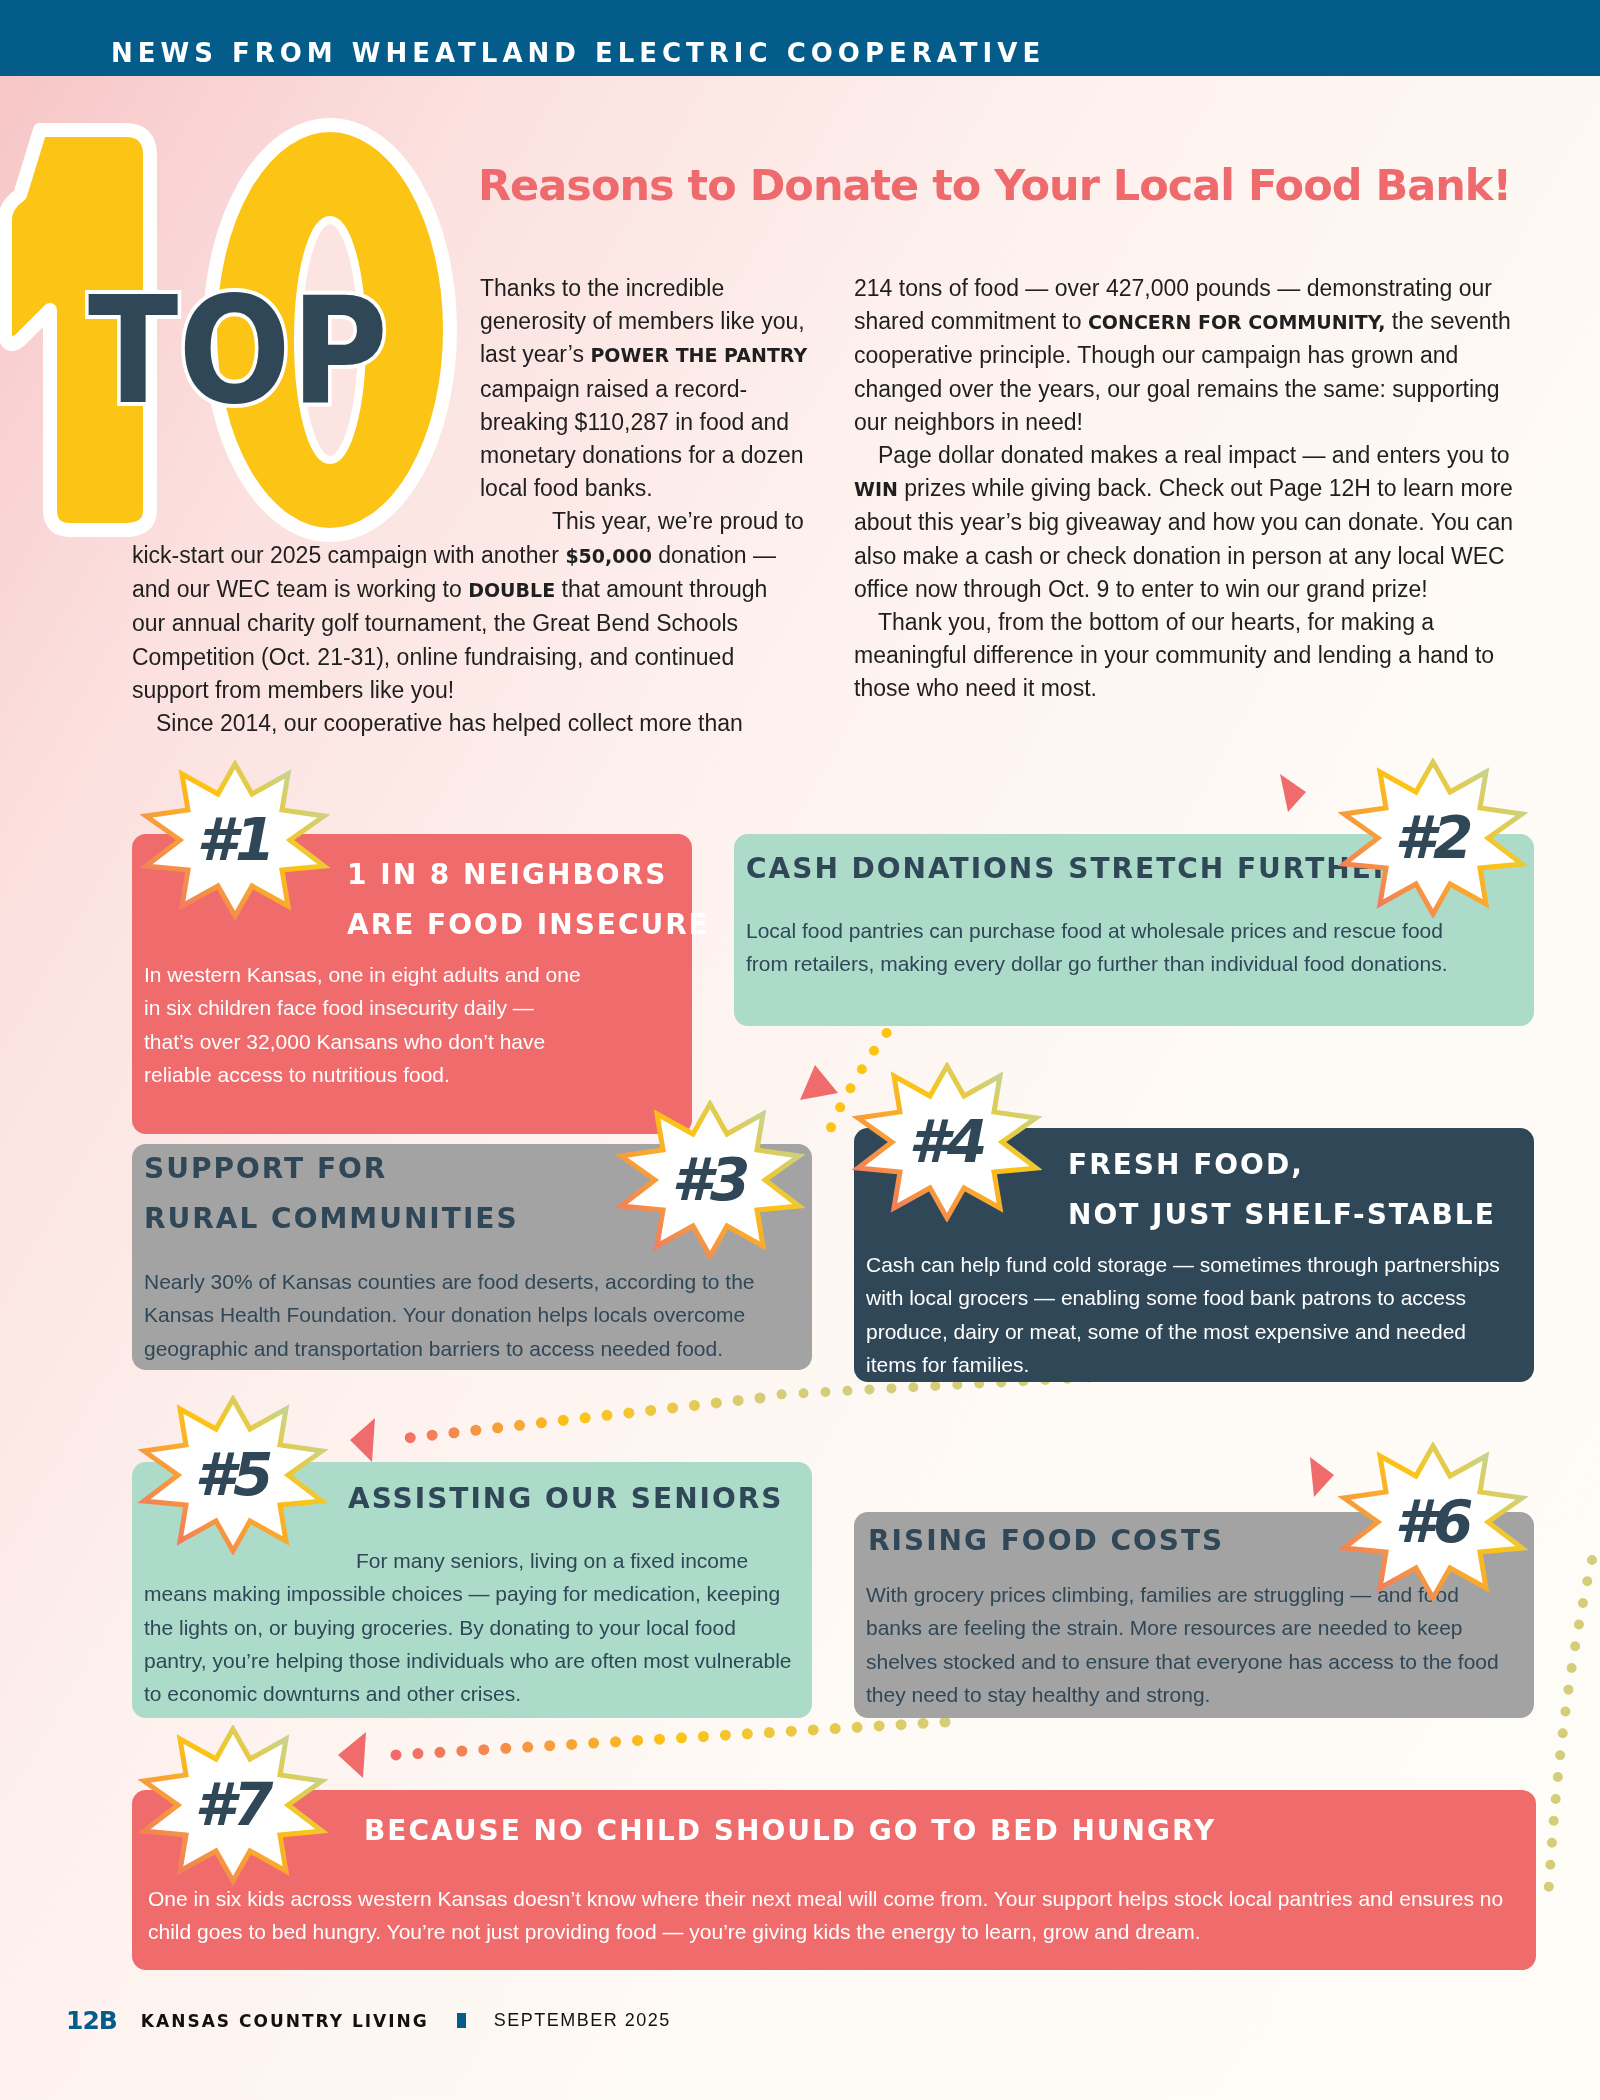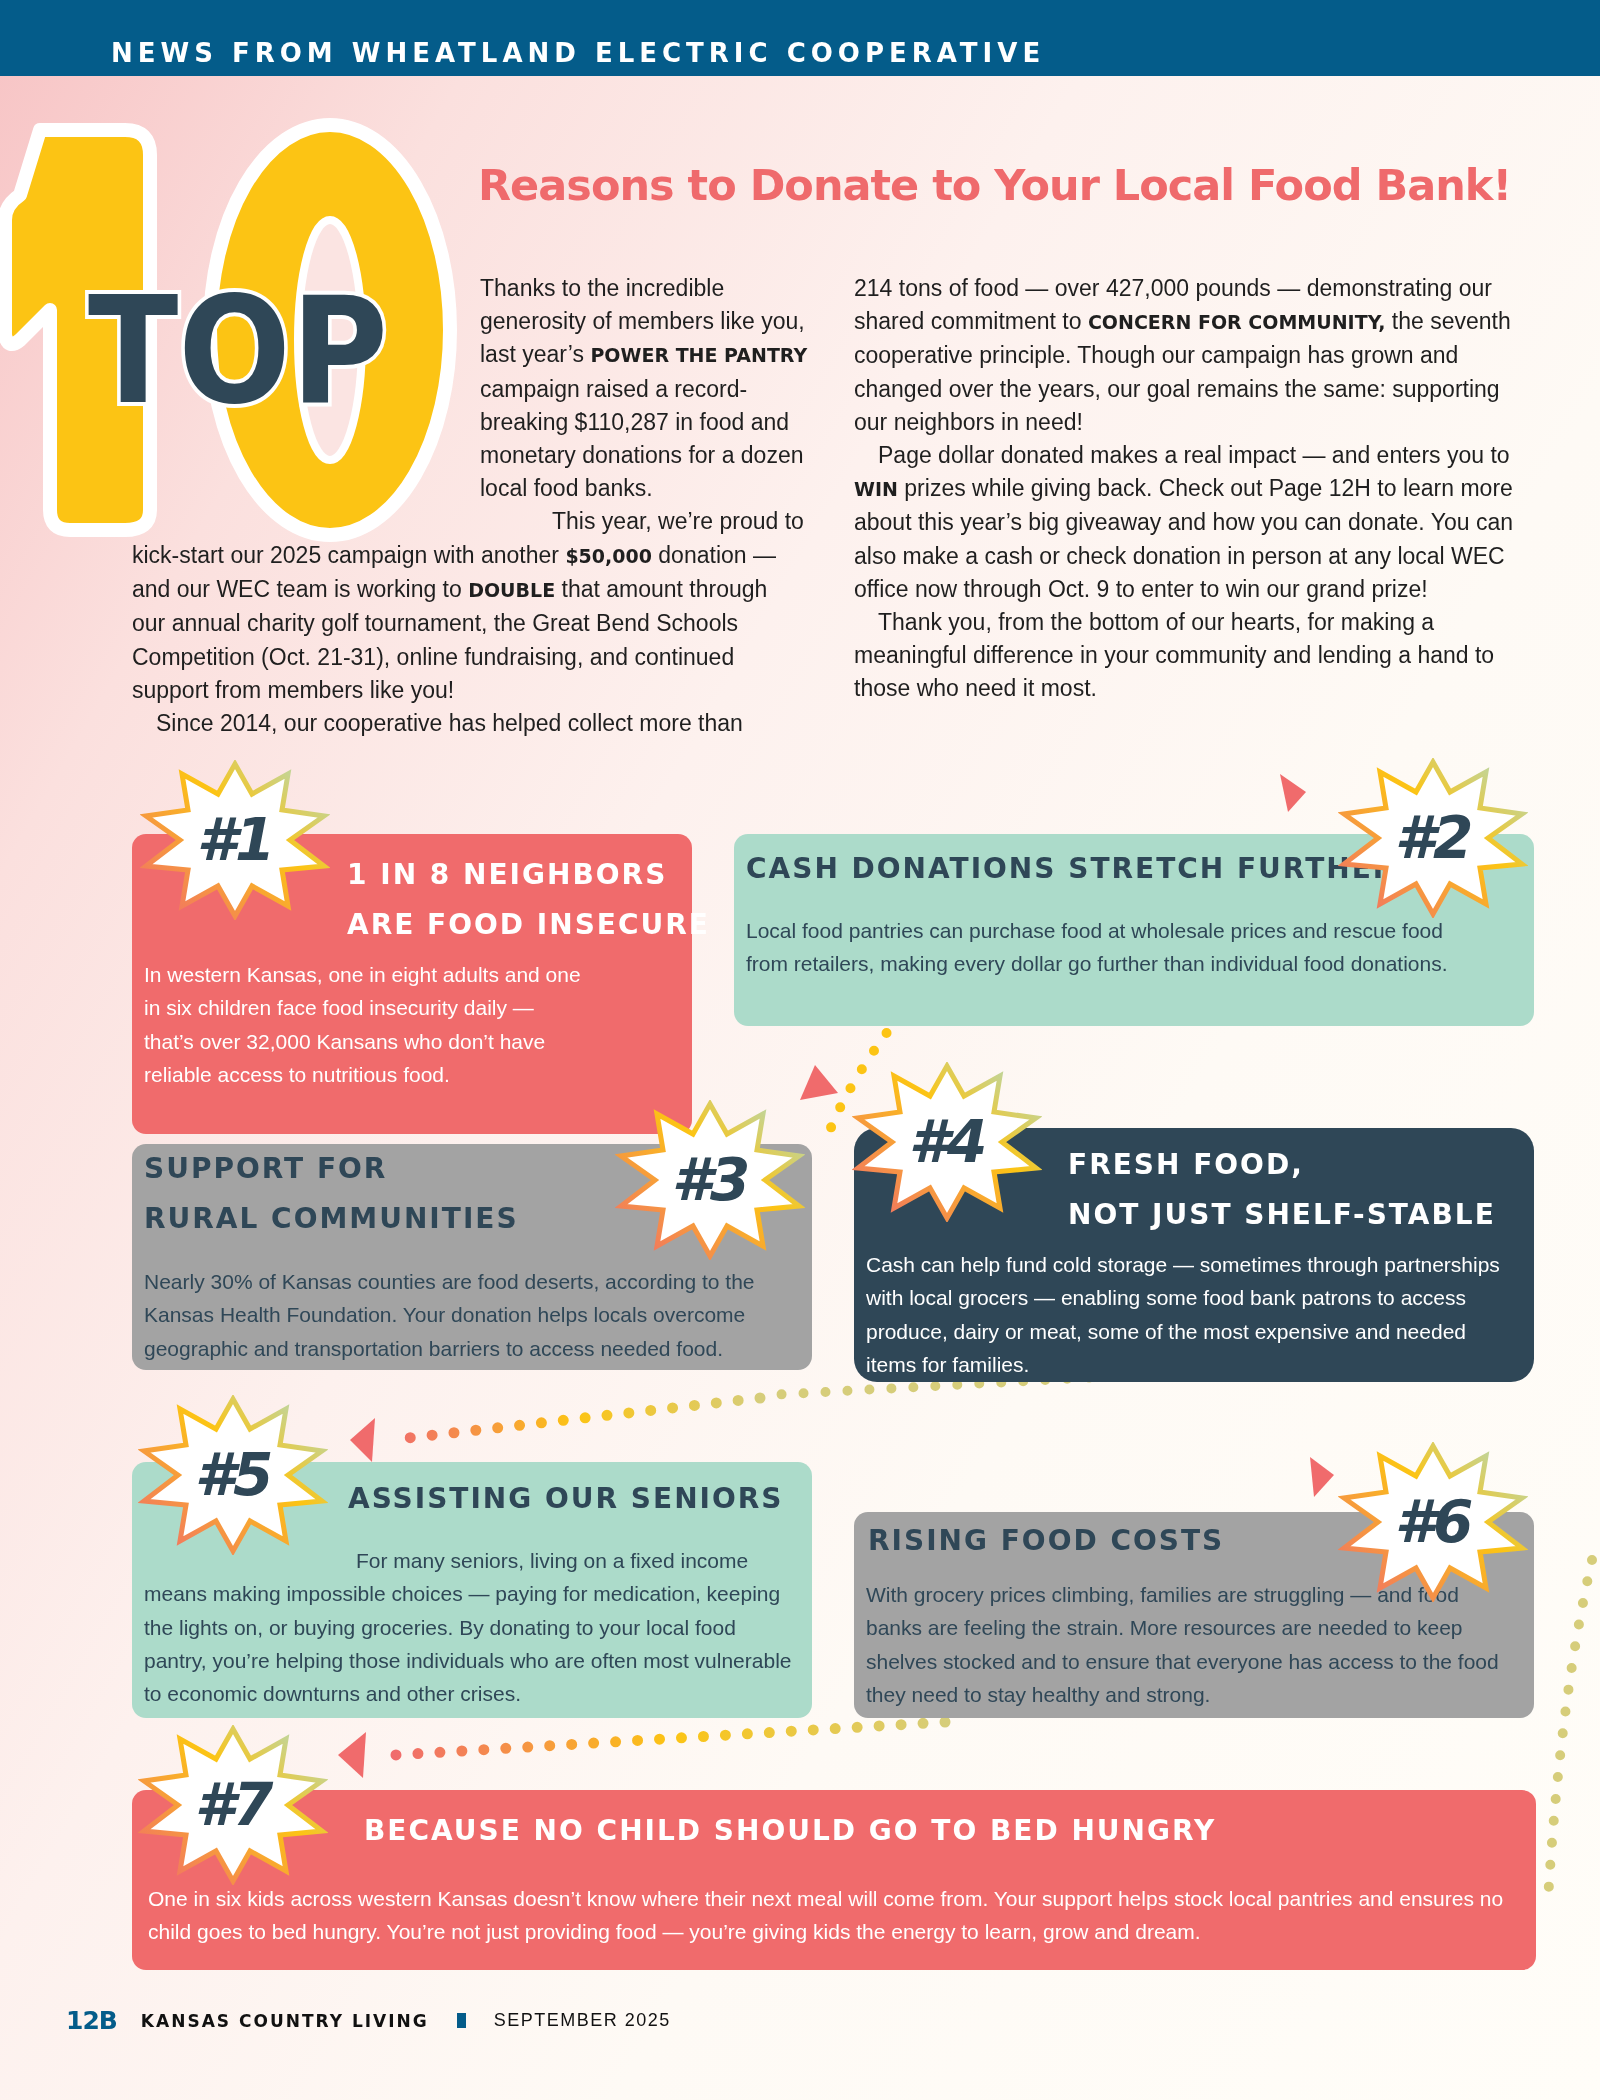--- a/index.html
+++ b/index.html
@@ -149,21 +149,21 @@
 </section>
 
 <section class="card gold" style="left:132px;top:1144px;width:680px;height:226px;">
   <div class="card-title t-navy" style="left:12px;top:0px;">
     <div>SUPPORT FOR</div>
       <div>RURAL COMMUNITIES</div>
   </div>
   <p class="card-body t-navy" style="left:12px;top:121px;width:630px;">Nearly 30% of Kansas counties are food deserts, according to the Kansas Health Foundation. Your donation helps locals overcome geographic and transportation barriers to access needed food.</p>
 </section>
 
-<section class="card navy" style="left:854px;top:1128px;width:680px;height:254px;border-radius:23px;">
+<section class="card navy" style="left:854px;top:1128px;width:680px;height:254px;">
   <div class="card-title t-white" style="left:214px;top:12px;">
     <div>FRESH FOOD,</div>
       <div>NOT JUST SHELF-STABLE</div>
   </div>
   <p class="card-body t-white" style="left:12px;top:120px;width:640px;">Cash can help fund cold storage — sometimes through partnerships with local grocers — enabling some food bank patrons to access produce, dairy or meat, some of the most expensive and needed items for families.</p>
 </section>
 
 <section class="card mint" style="left:132px;top:1462px;width:680px;height:256px;">
   <div class="card-title t-navy" style="left:216px;top:12px;">ASSISTING OUR SENIORS</div>
   <p class="card-body t-navy" style="left:12px;top:82px;width:660px;text-indent:212px;">For many seniors, living on a fixed income means making impossible choices — paying for medication, keeping the lights on, or buying groceries. By donating to your local food pantry, you’re helping those individuals who are often most vulnerable to economic downturns and other crises.</p>

